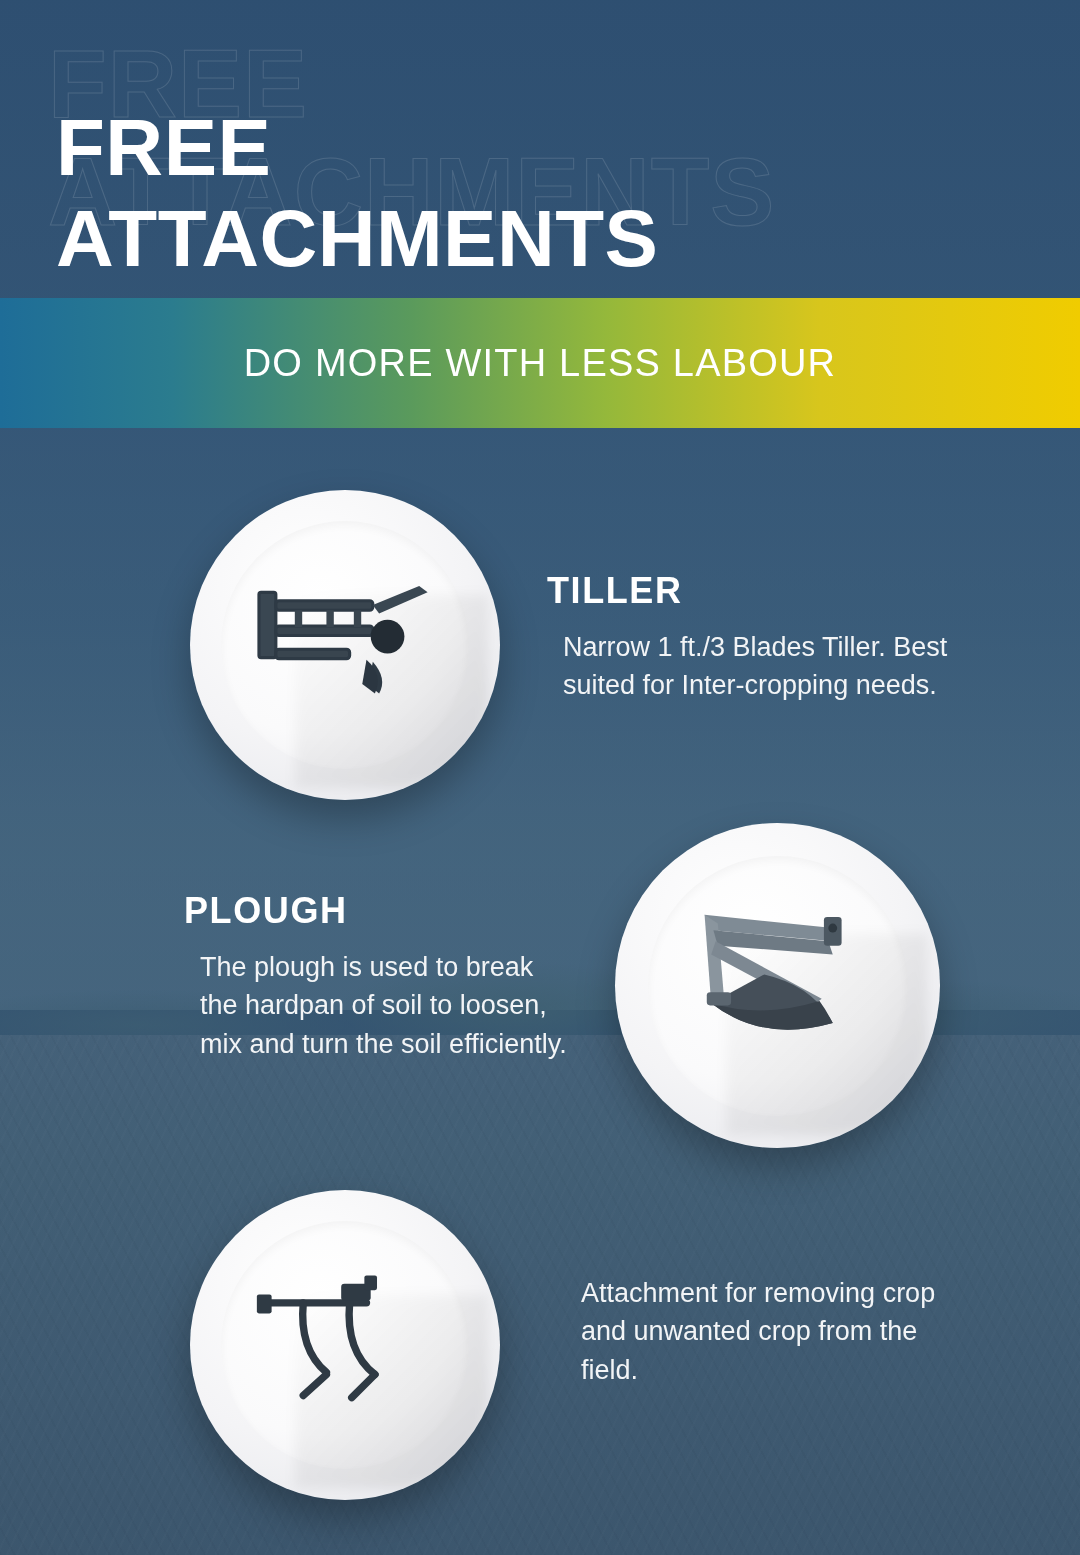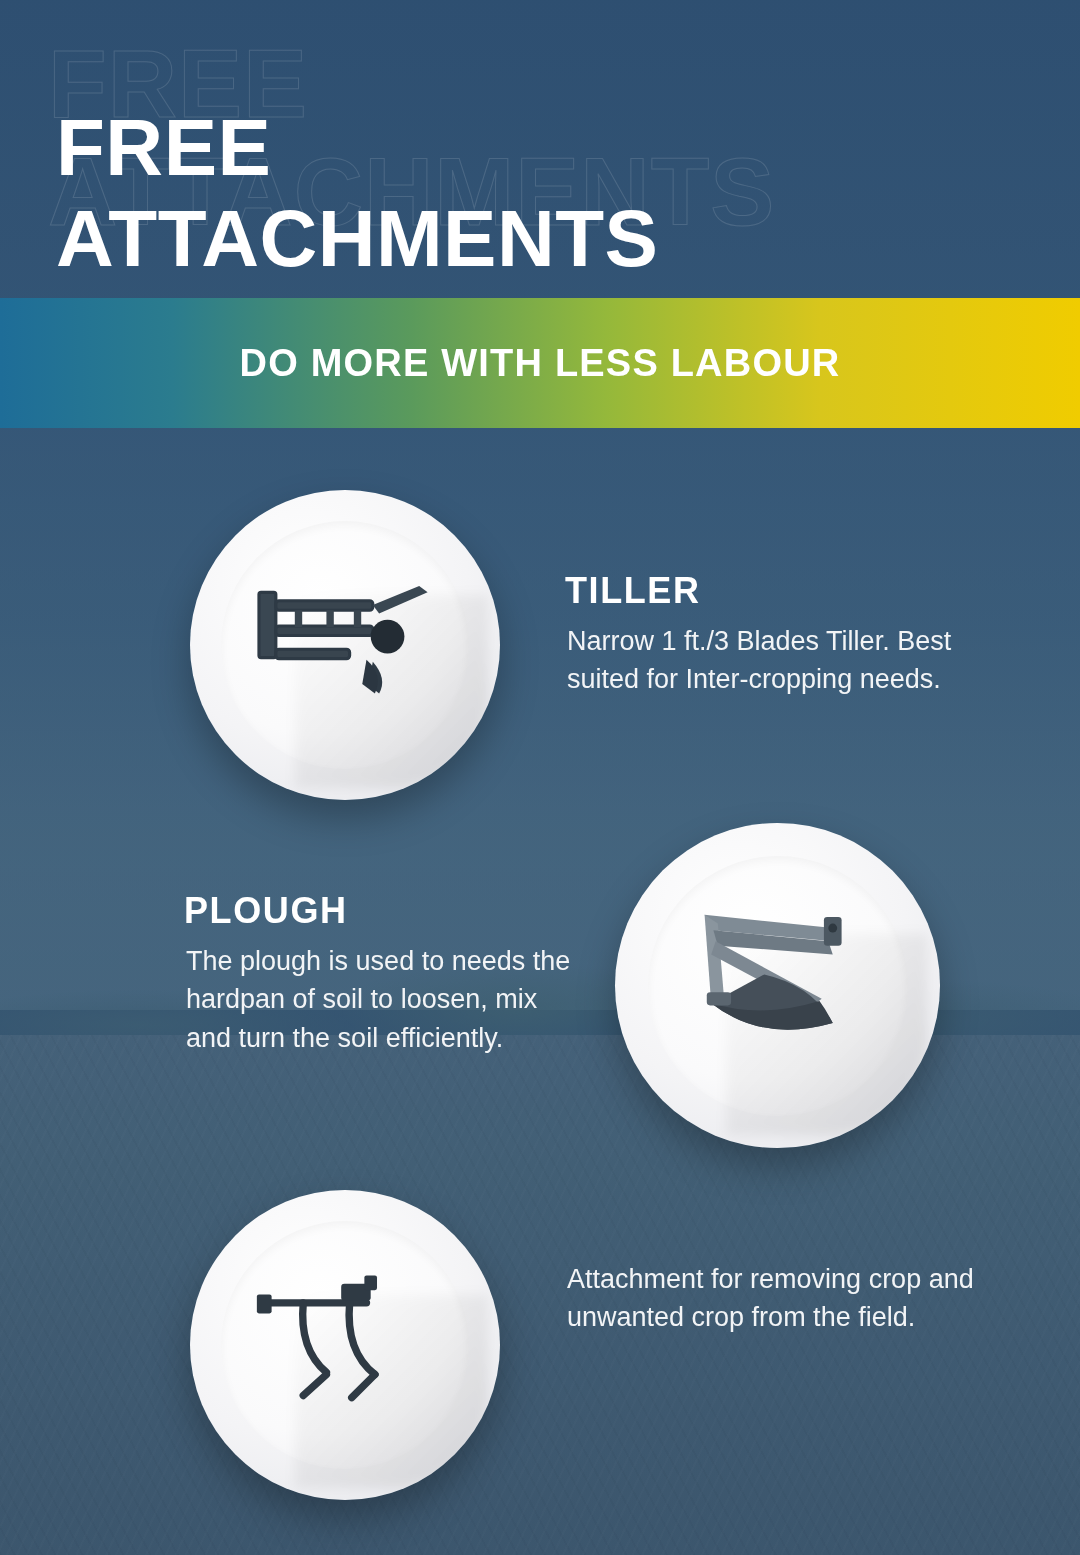--- a/index.html
+++ b/index.html
@@ -110,21 +110,21 @@
     width: 1080px;
     height: 130px;
     background: linear-gradient(90deg, #1e6d98 0%, #2b7c8e 16%, #5a9a5c 38%, #94b83b 56%, #d8c61c 76%, #f0cc00 100%);
     display: flex;
     align-items: center;
     justify-content: center;
   }
   .band-text {
     color: #ffffff;
     font-size: 38px;
-    font-weight: bold;
+    font-weight: normal;
     letter-spacing: 1.2px;
     text-transform: uppercase;
   }
 
   
   .item {
     position: absolute;
   }
   .circle-wrap {
     position: absolute;
@@ -169,26 +169,26 @@
     font-size: 36px;
     font-weight: bold;
     letter-spacing: 1.6px;
     text-transform: uppercase;
     margin: 0 0 10px 0;
   }
   .item-desc {
     color: #f2f4f6;
     font-size: 27px;
     line-height: 1.42;
-    margin: 2px;
+    margin: 16px;
   }
 
   
   #item-tiller .circle-wrap { left: 150px; top: 490px; width: 310px; height: 310px; }
-  #item-tiller .text-block  { left: 525px; top: 570px; width: 440px; }
+  #item-tiller .text-block  { left: 507px; top: 570px; width: 440px; }
 
   #item-plough .circle-wrap { left: 575px; top: 823px; width: 325px; height: 325px; }
   #item-plough .text-block  { left: 144px; top: 890px; width: 400px; }
 
   #item-weeder .circle-wrap { left: 150px; top: 1190px; width: 310px; height: 310px; }
   #item-weeder .text-block  { left: 525px; top: 1258px; width: 420px; }
 </style>
 </head>
 <body>
 
@@ -249,21 +249,21 @@
           <rect x="142" y="18" width="16" height="26" rx="3" fill="#4c5862"></rect>
           <circle cx="150" cy="28" r="4" fill="#2f3941"></circle>
           <path d="M40 96 q46 36 110 18 q-18 -34 -62 -44 z" fill="#454f59"></path>
           <path d="M40 96 q46 36 110 18 q-6 -12 -12 -20 q-52 16 -98 2 z" fill="#39424b"></path>
           <rect x="36" y="86" width="22" height="12" rx="3" fill="#5b6670"></rect>
         </g>
       </svg>
     </div>
     <div class="text-block">
       <div class="item-title">PLOUGH</div>
-      <p class="item-desc">The plough is used to needs the hardpan of soil to loosen, mix and turn the soil efficiently.</p>
+      <p class="item-desc">The plough is used to break the hardpan of soil to loosen, mix and turn the soil efficiently.</p>
     </div>
   </div>
 
   <div class="item" id="item-weeder">
     <div class="circle-wrap">
       <div class="circle-inner"></div>
       <div class="circle-shadow"></div>
       <svg class="tool-svg" viewBox="0 0 200 160">
         <g fill="none" stroke="#2f3a44" stroke-width="7" stroke-linecap="round">
           <path d="M22 40 L120 40"></path>

